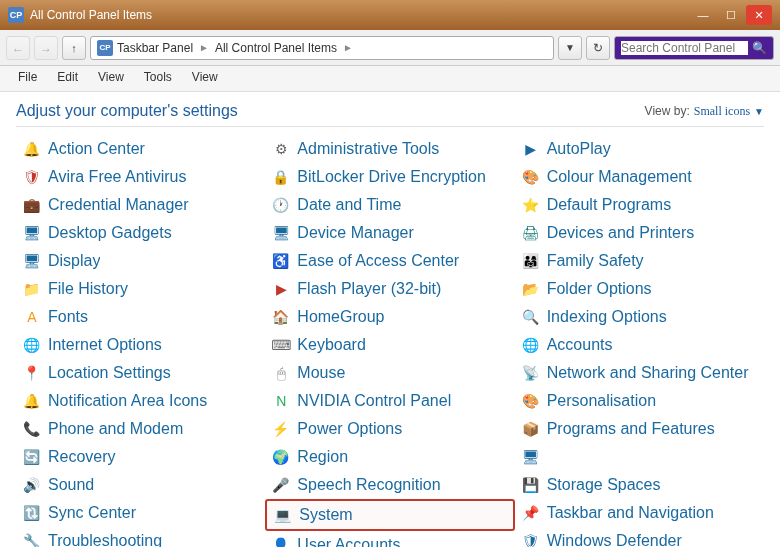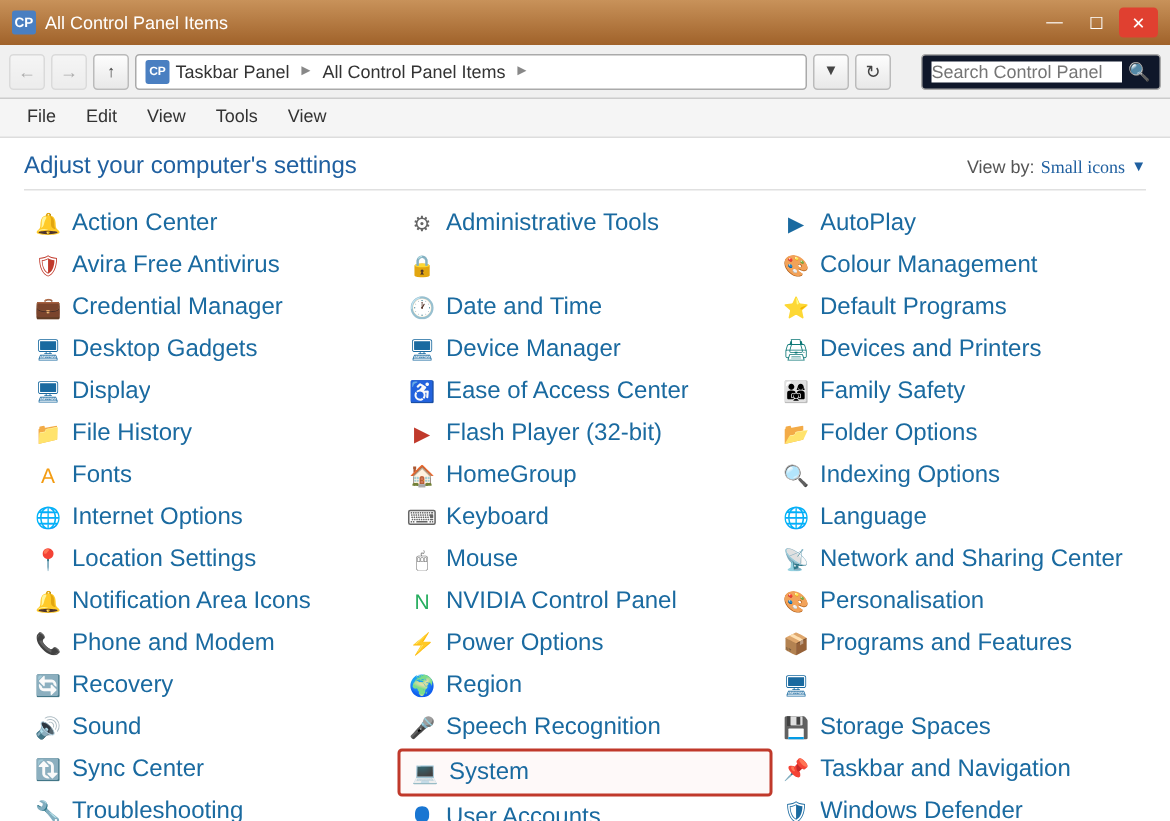--- a/index.html
+++ b/index.html
@@ -123,27 +123,26 @@
       border: 1px solid #bbb;
       background: linear-gradient(to bottom, #fdfdfd, #e8e8e8);
       border-radius: 3px;
       cursor: pointer;
       display: flex; align-items: center; justify-content: center;
       font-size: 12px; color: #444;
     }
     .search-field {
       width: 160px; height: 24px;
       border: 1px solid #aaa;
-      background: #0f172a;
+      background: #4c1d95;
       border-radius: 3px;
       display: flex;
       align-items: center;
       padding: 0 6px;
       gap: 4px;
-      margin-left: 16px;
     }
     .search-field input {
       border: none; outline: none; font-size: 12px; width: 100%; color: #888;
       font-family: 'Segoe UI', sans-serif;
     }
     .search-icon-btn { color: #888; font-size: 12px; cursor: pointer; }
 
     
     .menu-bar {
       height: 26px;
@@ -343,20 +342,21 @@
           <span class="item-label">Troubleshooting</span>
         </div>
       </div>
       <div>
         <div class="cp-item">
           <span class="item-icon" style="color: rgb(102, 102, 102);">⚙</span>
           <span class="item-label">Administrative Tools</span>
         </div>
         <div class="cp-item">
           <span class="item-icon" style="color: rgb(102, 102, 102);">🔒</span>
+          <span class="item-label">BitLocker Drive Encryption</span>
         </div>
         <div class="cp-item">
           <span class="item-icon" style="color: rgb(26, 106, 160);">🕐</span>
           <span class="item-label">Date and Time</span>
         </div>
         <div class="cp-item">
           <span class="item-icon" style="color: rgb(26, 106, 160);">🖥</span>
           <span class="item-label">Device Manager</span>
         </div>
         <div class="cp-item">
@@ -428,21 +428,21 @@
         <div class="cp-item">
           <span class="item-icon" style="color: rgb(243, 156, 18);">📂</span>
           <span class="item-label">Folder Options</span>
         </div>
         <div class="cp-item">
           <span class="item-icon" style="color: rgb(230, 126, 34);">🔍</span>
           <span class="item-label">Indexing Options</span>
         </div>
         <div class="cp-item">
           <span class="item-icon" style="color: rgb(26, 106, 160);">🌐</span>
-          <span class="item-label">Language</span>
+          <span class="item-label">Accounts</span>
         </div>
         <div class="cp-item">
           <span class="item-icon" style="color: rgb(26, 106, 160);">📡</span>
           <span class="item-label">Network and Sharing Center</span>
         </div>
         <div class="cp-item">
           <span class="item-icon" style="color: rgb(26, 106, 160);">🎨</span>
           <span class="item-label">Personalisation</span>
         </div>
         <div class="cp-item">

